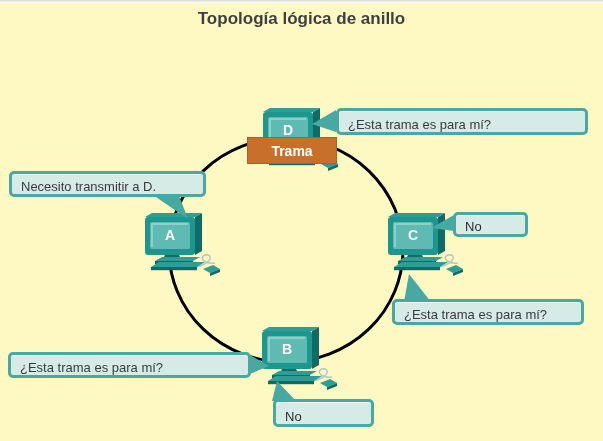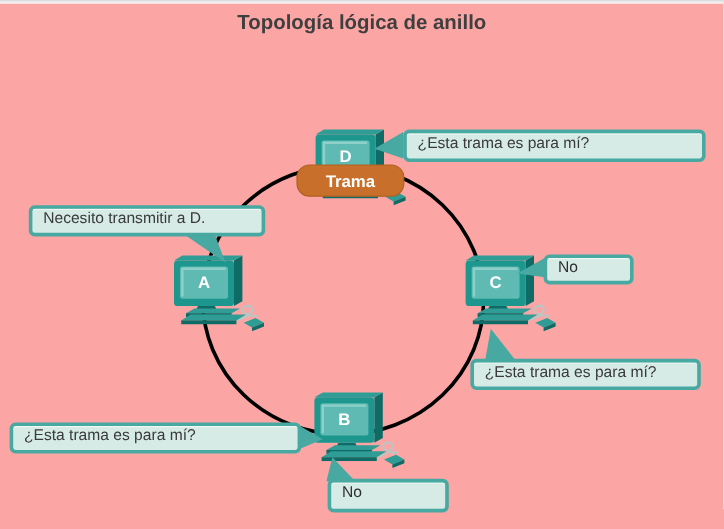--- a/index.html
+++ b/index.html
@@ -1,19 +1,19 @@
 <!DOCTYPE html>
 <html><head>
 <meta charset="utf-8">
 <style>
   html,body{margin:0;padding:0;background:#ffffff;}
   #canvas{
     position:relative;
     width:603px;height:441px;
-    background:#fca5a5;
+    background:#fef9c3;
     overflow:hidden;
     font-family:"Liberation Sans", sans-serif;
   }
   .top-hairline{
     position:absolute;left:0;top:0;width:603px;height:3px;
     background:linear-gradient(#d7d7d7,#ffffff);
   }
   .title{
     position:absolute;left:0;top:9px;width:603px;
     text-align:center;
@@ -22,34 +22,34 @@
   #diagram-svg{position:absolute;left:0;top:0;}
   .bubble{
     position:absolute;
     box-sizing:border-box;
     background:#d6ebe6;
     border:3px solid #47a9a1;
     border-radius:5px;
     box-shadow:inset 0 1px 0 #eef7f4;
     color:#3a3a3a;
     font-size:13px;
-    display:flex;align-items:flex-start;
+    display:flex;align-items:flex-end;
     padding-left:9px;
     white-space:nowrap;
   }
   .bubble.bold{font-weight:normal;color:#2e2e2e;}
   .bubble-d   {left:336px;top:108px;width:252px;height:27px;}
-  .bubble-a   {left:24px;  top:171px;width:197px;height:26px;}
+  .bubble-a   {left:9px;  top:171px;width:197px;height:26px;}
   .bubble-cno {left:453px;top:212px;width:75px; height:25px;}
   .bubble-cq  {left:392px;top:299px;width:192px;height:26px;}
   .bubble-bq  {left:8px;  top:352px;width:243px;height:26px;}
   .bubble-bno {left:273px;top:399px;width:101px;height:28px;}
   .frame-box{
     position:absolute;left:247px;top:137px;width:90px;height:27px;
-    background:#c8702b;border:1px solid #b2601f;border-radius:11px;
+    background:#c8702b;border:1px solid #b2601f;border-radius:0;
     box-sizing:border-box;
     color:#ffffff;font-size:14px;font-weight:bold;
     display:flex;align-items:center;justify-content:center;
   }
   .node-letter{
     font-family:"Liberation Sans", sans-serif;
     font-size:14px;font-weight:bold;fill:#ffffff;
   }
 </style>
 </head>

